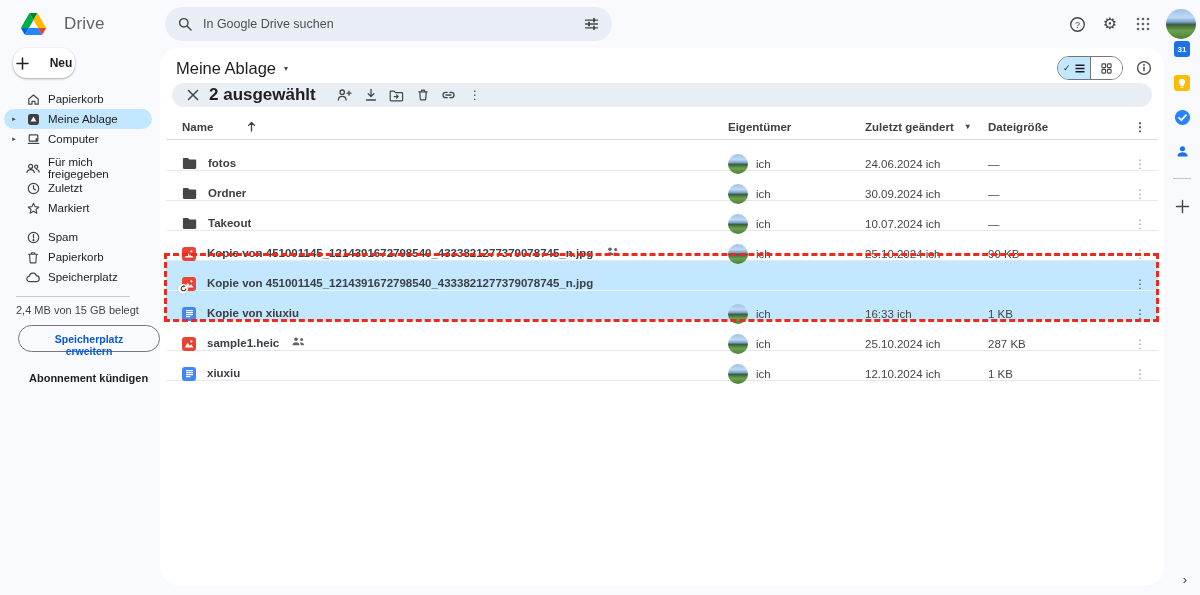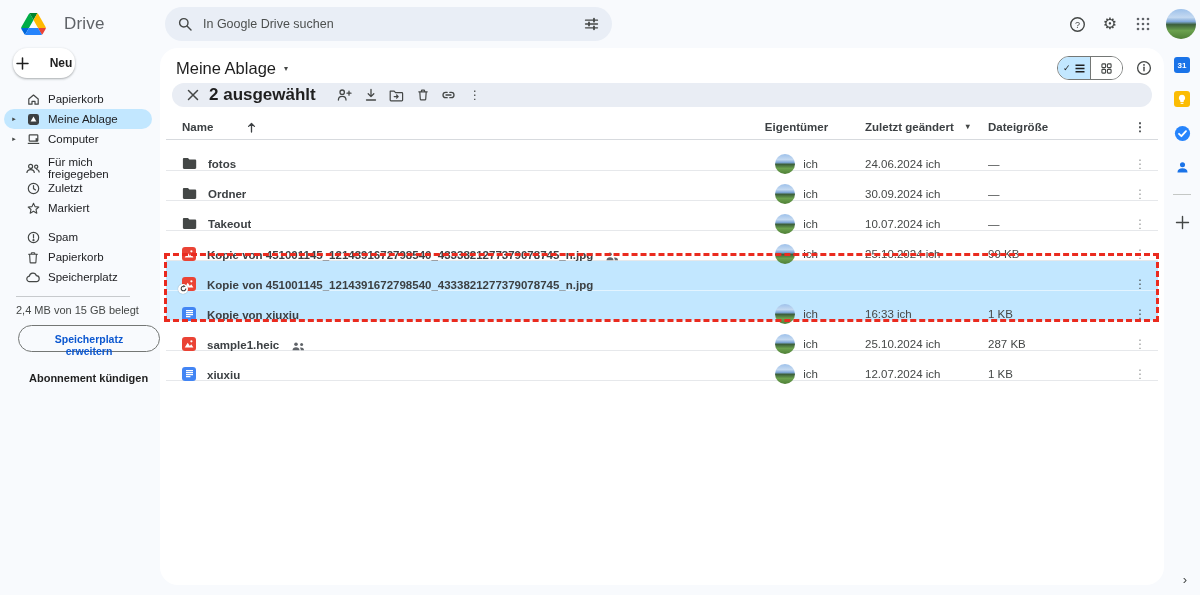--- a/index.html
+++ b/index.html
@@ -62,22 +62,22 @@
   .vt-check { font-size:9px; color:#1f1f1f; }
 
   
   .sel-toolbar { position:absolute; top:35px; left:12px; right:12px; height:24px; background:#e9edf4;
                  border-radius:12px; display:flex; align-items:center; padding:0 8px; }
   .sel-btn { width:26px; height:24px; display:flex; align-items:center; justify-content:center; cursor:pointer; background:none; border:none; }
   .sel-count { font-size:17px; font-weight:bold; color:#1f1f1f; margin:0 16px 0 3px; }
   .dots { font-size:12px; color:#444746; line-height:1; }
 
   
-  .c-name { flex:1; min-width:0; display:flex; align-items:flex-end; gap:11px; }
-  .c-owner { width:137px; flex:none; display:flex; align-items:center; gap:8px;justify-content:center; }
+  .c-name { flex:1; min-width:0; display:flex; align-items:flex-start; gap:11px; }
+  .c-owner { width:137px; flex:none; display:flex; align-items:center; gap:8px; }
   .c-mod { width:123px; flex:none; display:flex; align-items:center; gap:12px; }
   .c-size { width:128px; flex:none; }
   .c-menu { width:30px; flex:none; display:flex; justify-content:flex-end; }
 
   .table-header { position:absolute; top:66px; left:6px; right:6px; height:26px; display:flex; align-items:center;
                   padding:0 12px 0 16px; border-bottom:1px solid #d7dade; font-size:11.5px; font-weight:bold; color:#3c4043; }
   .sort-arrow { margin-left:22px; display:flex; }
   .rows { position:absolute; top:93px; left:6px; right:6px; }
   .row { height:30px; display:flex; align-items:center; padding:16px 12px 0 16px; border-bottom:1px solid #e6e8eb; cursor:pointer; }
   .row.selected { background:#c2e7ff; border-bottom-color:rgba(255,255,255,.55); }
@@ -91,21 +91,21 @@
   .fi-doc { background:#4285f4; }
   .sync-badge { position:absolute; left:-4px; bottom:-3px; width:10px; height:10px; background:#fff; border-radius:50%;
                 display:flex; align-items:center; justify-content:center; box-shadow:0 0 1px rgba(0,0,0,.4); }
   .shared-mini { margin-left:2px; flex:none; display:flex; }
 
   
   .annotation-rect { position:absolute; left:164px; top:253px; width:995px; height:69px;
                      border:3px dashed #ea2b1f; z-index:10; pointer-events:none; }
 
   
-  .right-rail { position:absolute; top:48px; right:0; width:36px; bottom:0; display:flex; flex-direction:column;
+  .right-rail { position:absolute; top:32px; right:0; width:36px; bottom:0; display:flex; flex-direction:column;
                 align-items:center; padding-top:8px; gap:16px; }
   .rail-ico { width:18px; height:18px; display:flex; align-items:center; justify-content:center; cursor:pointer; }
   .cal-sq { width:16px; height:16px; background:#1a73e8; border-radius:3px; color:#fff; font-size:8px; font-weight:bold;
             display:flex; align-items:center; justify-content:center; }
   .keep-sq { width:16px; height:16px; background:#fbbc04; border-radius:3px; display:flex; align-items:center; justify-content:center; }
   .rail-divider { width:18px; border-top:1px solid #c4c7c5; margin:2px 0; }
   .rail-chevron { position:absolute; bottom:8px; right:13px; font-size:13px; color:#444746; cursor:pointer; }
 </style>
 </head>
 <body>
@@ -552,21 +552,21 @@
                 <path d="M1 1.6 h7 M1 3.6 h7 M1 5.6 h7 M1 7.6 h4.4" stroke="#fff" stroke-width="1.1" fill="none"></path>
               </svg>
             </span>
           </span>
           <span class="fname">xiuxiu</span>
         </div>
         <div class="c-owner">
           <span class="photo s20"></span>
           <span class="cell-text">ich</span>
         </div>
-        <div class="c-mod cell-text">12.07.2024 ich</div>
+        <div class="c-mod cell-text">12.10.2024 ich</div>
         <div class="c-size cell-text">1 KB</div>
         <div class="c-menu">
           <span class="dots">⋮</span>
         </div>
       </div>
     </div>
 </div>
 
 <div class="annotation-rect"></div>
 

